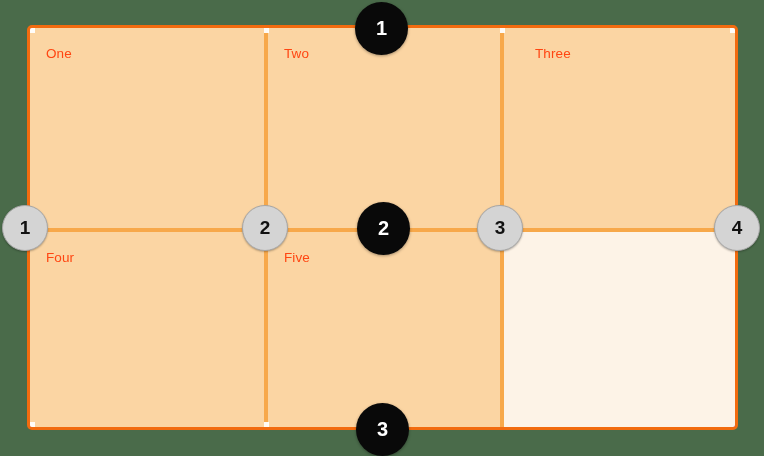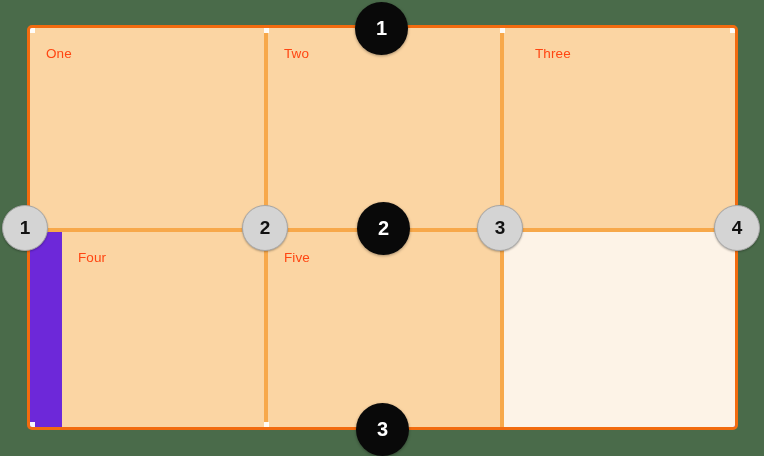--- a/index.html
+++ b/index.html
@@ -20,21 +20,21 @@
   
   #grid-frame {
     position: absolute;
     left: 27px;
     top: 25px;
     width: 711px;
     height: 405px;
     box-sizing: border-box;
     border: 3px solid #F26B0F;
     border-radius: 5px;
-    background: #6d28d9;
+    background: #be185d;
     overflow: hidden;
   }
 
   .cell {
     position: absolute;
     box-sizing: border-box;
     background: #FBD5A3;
   }
   .cell.light {
     background: #FDF3E7;
@@ -115,21 +115,21 @@
     </div>
 
     <div class="cell" style="left:238px; top:0px; width:274px; height:200px;">
       <span class="cell-label">Two</span>
     </div>
 
     <div class="cell" style="left:474px; top:0px; width:231px; height:200px;margin-left:15px;">
       <span class="cell-label">Three</span>
     </div>
 
-    <div class="cell" style="left:0px; top:204px; width:234px; height:195px;margin-left:32px;">
+    <div class="cell" style="left:0px; top:204px; width:234px; height:195px;">
       <span class="cell-label">Four</span>
     </div>
 
     <div class="cell" style="left:238px; top:204px; width:232px; height:195px;">
       <span class="cell-label">Five</span>
     </div>
 
     <div class="cell light" style="left:474px; top:204px; width:231px; height:195px;">
       <span class="cell-label"></span>
     </div>

